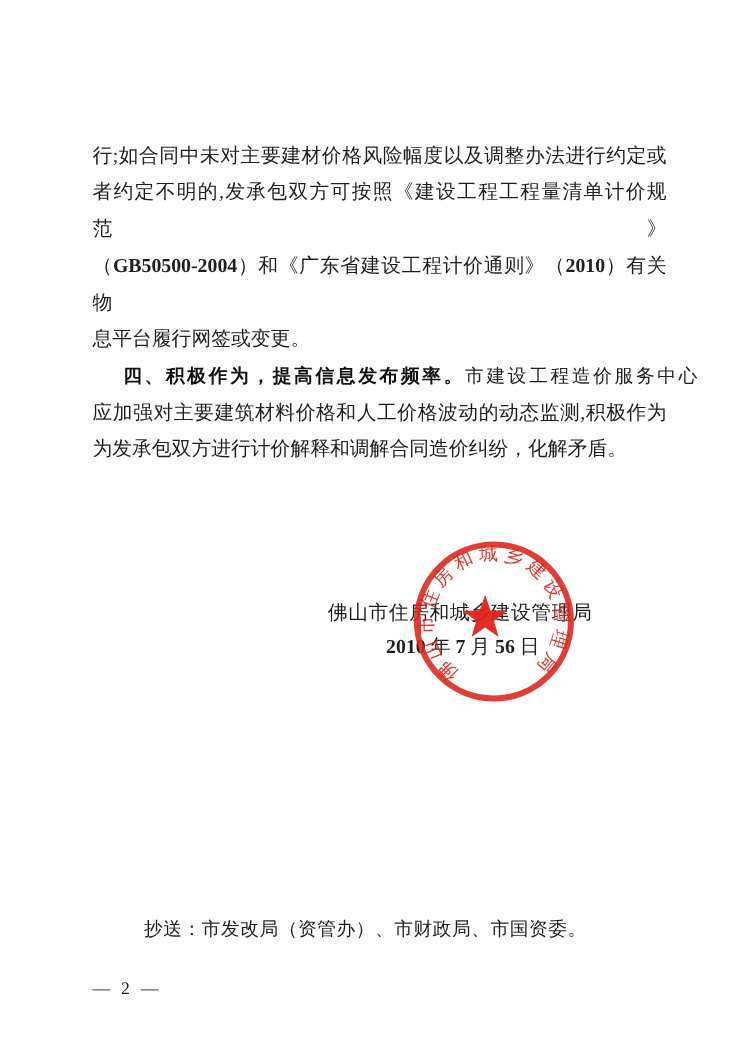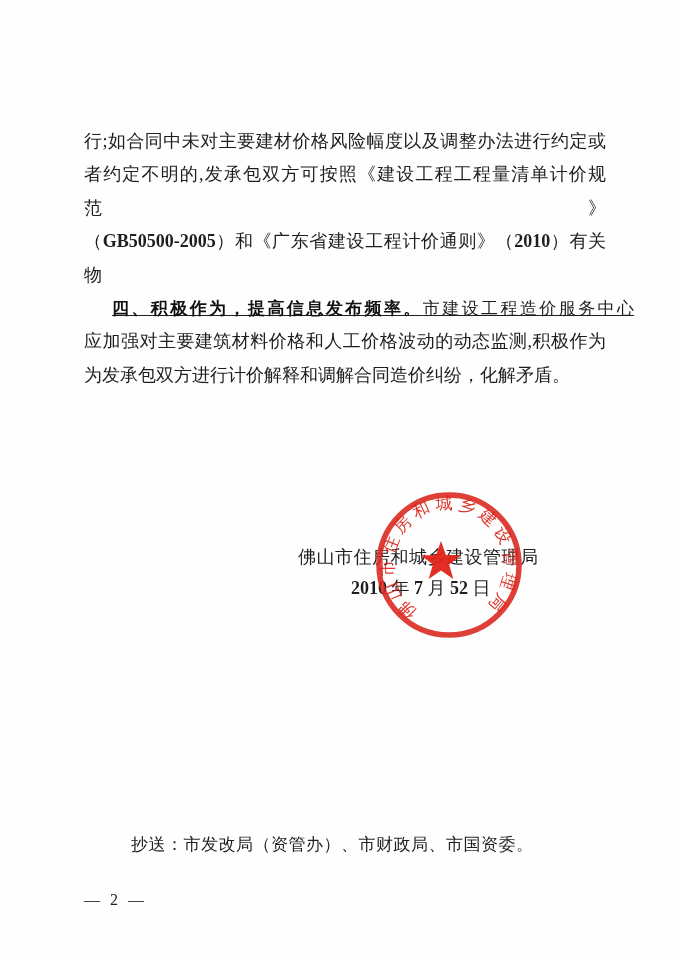--- a/index.html
+++ b/index.html
@@ -20,21 +20,21 @@
     position: absolute;
     left: 84px; top: 125px;
     width: 522px;
     font-size: 18px;
     line-height: 33.4px;
     color: #1e1e1e;
   }
   .bline { width: 100%; white-space: nowrap; }
   .bline.j { text-align: justify; text-align-last: justify; white-space: normal; }
   .bline.last { text-align: left; text-align-last: left; }
-  .bline.indent { padding-left: 28px; text-decoration: underline; }
+  .bline.indent { padding-left: 28px; }
   .bline.tight { font-size: 17px; }
   .hei { font-family: "Liberation Sans", sans-serif; font-weight: 700; color: #111; }
   b.num { font-weight: 700; }
   
   .sig-agency {
     position: absolute; left: 298px; top: 545px;
     font-size: 18px; letter-spacing: 0.5px; color: #1e1e1e;
     white-space: nowrap; z-index: 1;
   }
   .sig-date {
@@ -67,29 +67,30 @@
   }
 </style>
 </head>
 <body>
 
 <div class="page">
 
   <div class="body-text">
     <div class="bline j">行;如合同中未对主要建材价格风险幅度以及调整办法进行约定或</div>
     <div class="bline j">者约定不明的,发承包双方可按照《建设工程工程量清单计价规范》</div>
-    <div class="bline j"><span>（</span><b class="num">GB50500-2005</b><span>）和《广东省建设工程计价通则》（</span><b class="num">2010</b><span>）有关物</span></div>
+    <div class="bline j"><span>（</span><b class="num">GB50500-2004</b><span>）和《广东省建设工程计价通则》（</span><b class="num">2010</b><span>）有关物</span></div>
+    <div class="bline last">息平台履行网签或变更。</div>
     <div class="bline j indent tight"><span class="hei">四、积极作为，提高信息发布频率。</span><span>市建设工程造价服务中心</span></div>
     <div class="bline j">应加强对主要建筑材料价格和人工价格波动的动态监测,积极作为</div>
     <div class="bline last">为发承包双方进行计价解释和调解合同造价纠纷，化解矛盾。</div>
   </div>
 
   <div class="sig-agency">佛山市住房和城乡建设管理局</div>
 
-  <div class="sig-date"><span class="num">2010</span><span> 年 </span><span class="num">7</span><span> 月 </span><span class="num">52</span><span> 日</span></div>
+  <div class="sig-date"><span class="num">2010</span><span> 年 </span><span class="num">7</span><span> 月 </span><span class="num">56</span><span> 日</span></div>
 
   <svg class="seal" viewBox="0 0 160 160" width="160" height="160" xmlns="http://www.w3.org/2000/svg">
     <circle cx="81" cy="79" r="70" fill="none" stroke="#da251c" stroke-width="5.5" opacity="0.88"></circle>
     <path id="sealArc" d="M 53 127.5 A 56 56 0 1 1 109 127.5" fill="none"></path>
     <text class="seal-arc-text"><textPath href="#sealArc" startOffset="4">佛山市住房和城乡建设管理局</textPath></text>
     <polygon points="73,55 78,69.1 93,69.5 81.1,78.6 85.3,93 73,84.5 60.7,93 64.9,78.6 53,69.5 68,69.1" fill="#e02318" opacity="0.95"></polygon>
   </svg>
 
   <div class="cc-line">抄送：市发改局（资管办）、市财政局、市国资委。</div>
 

